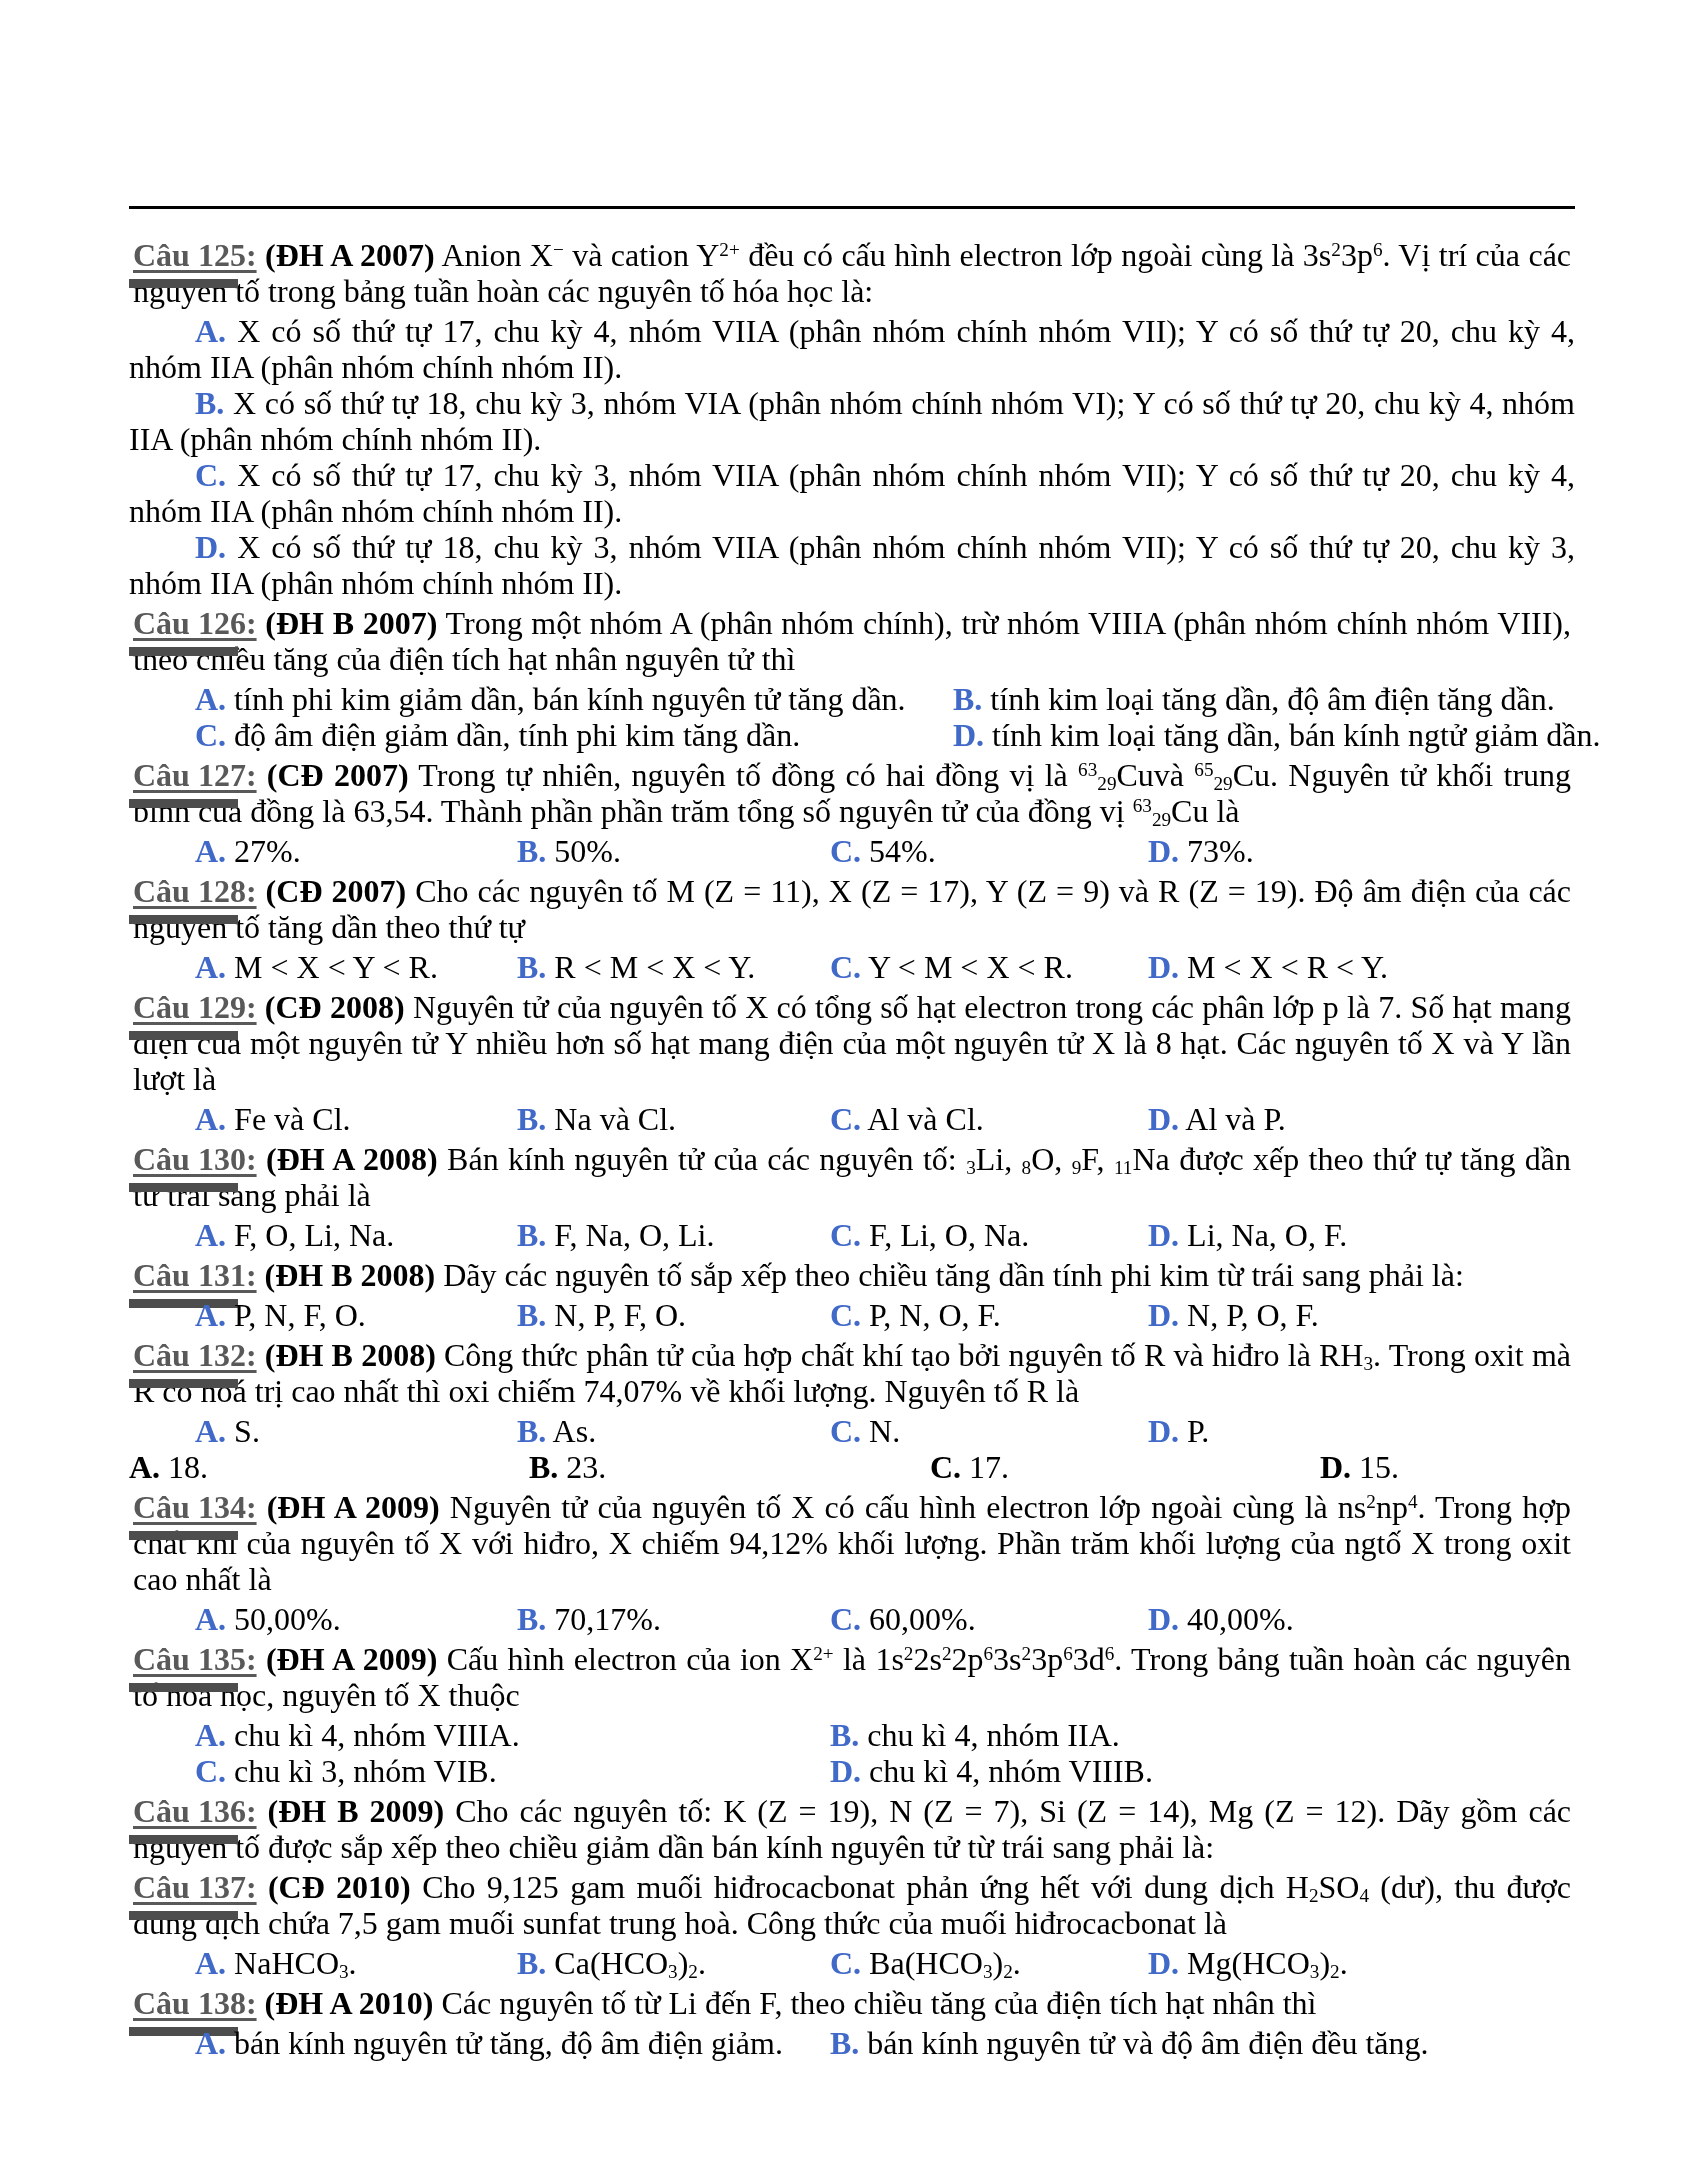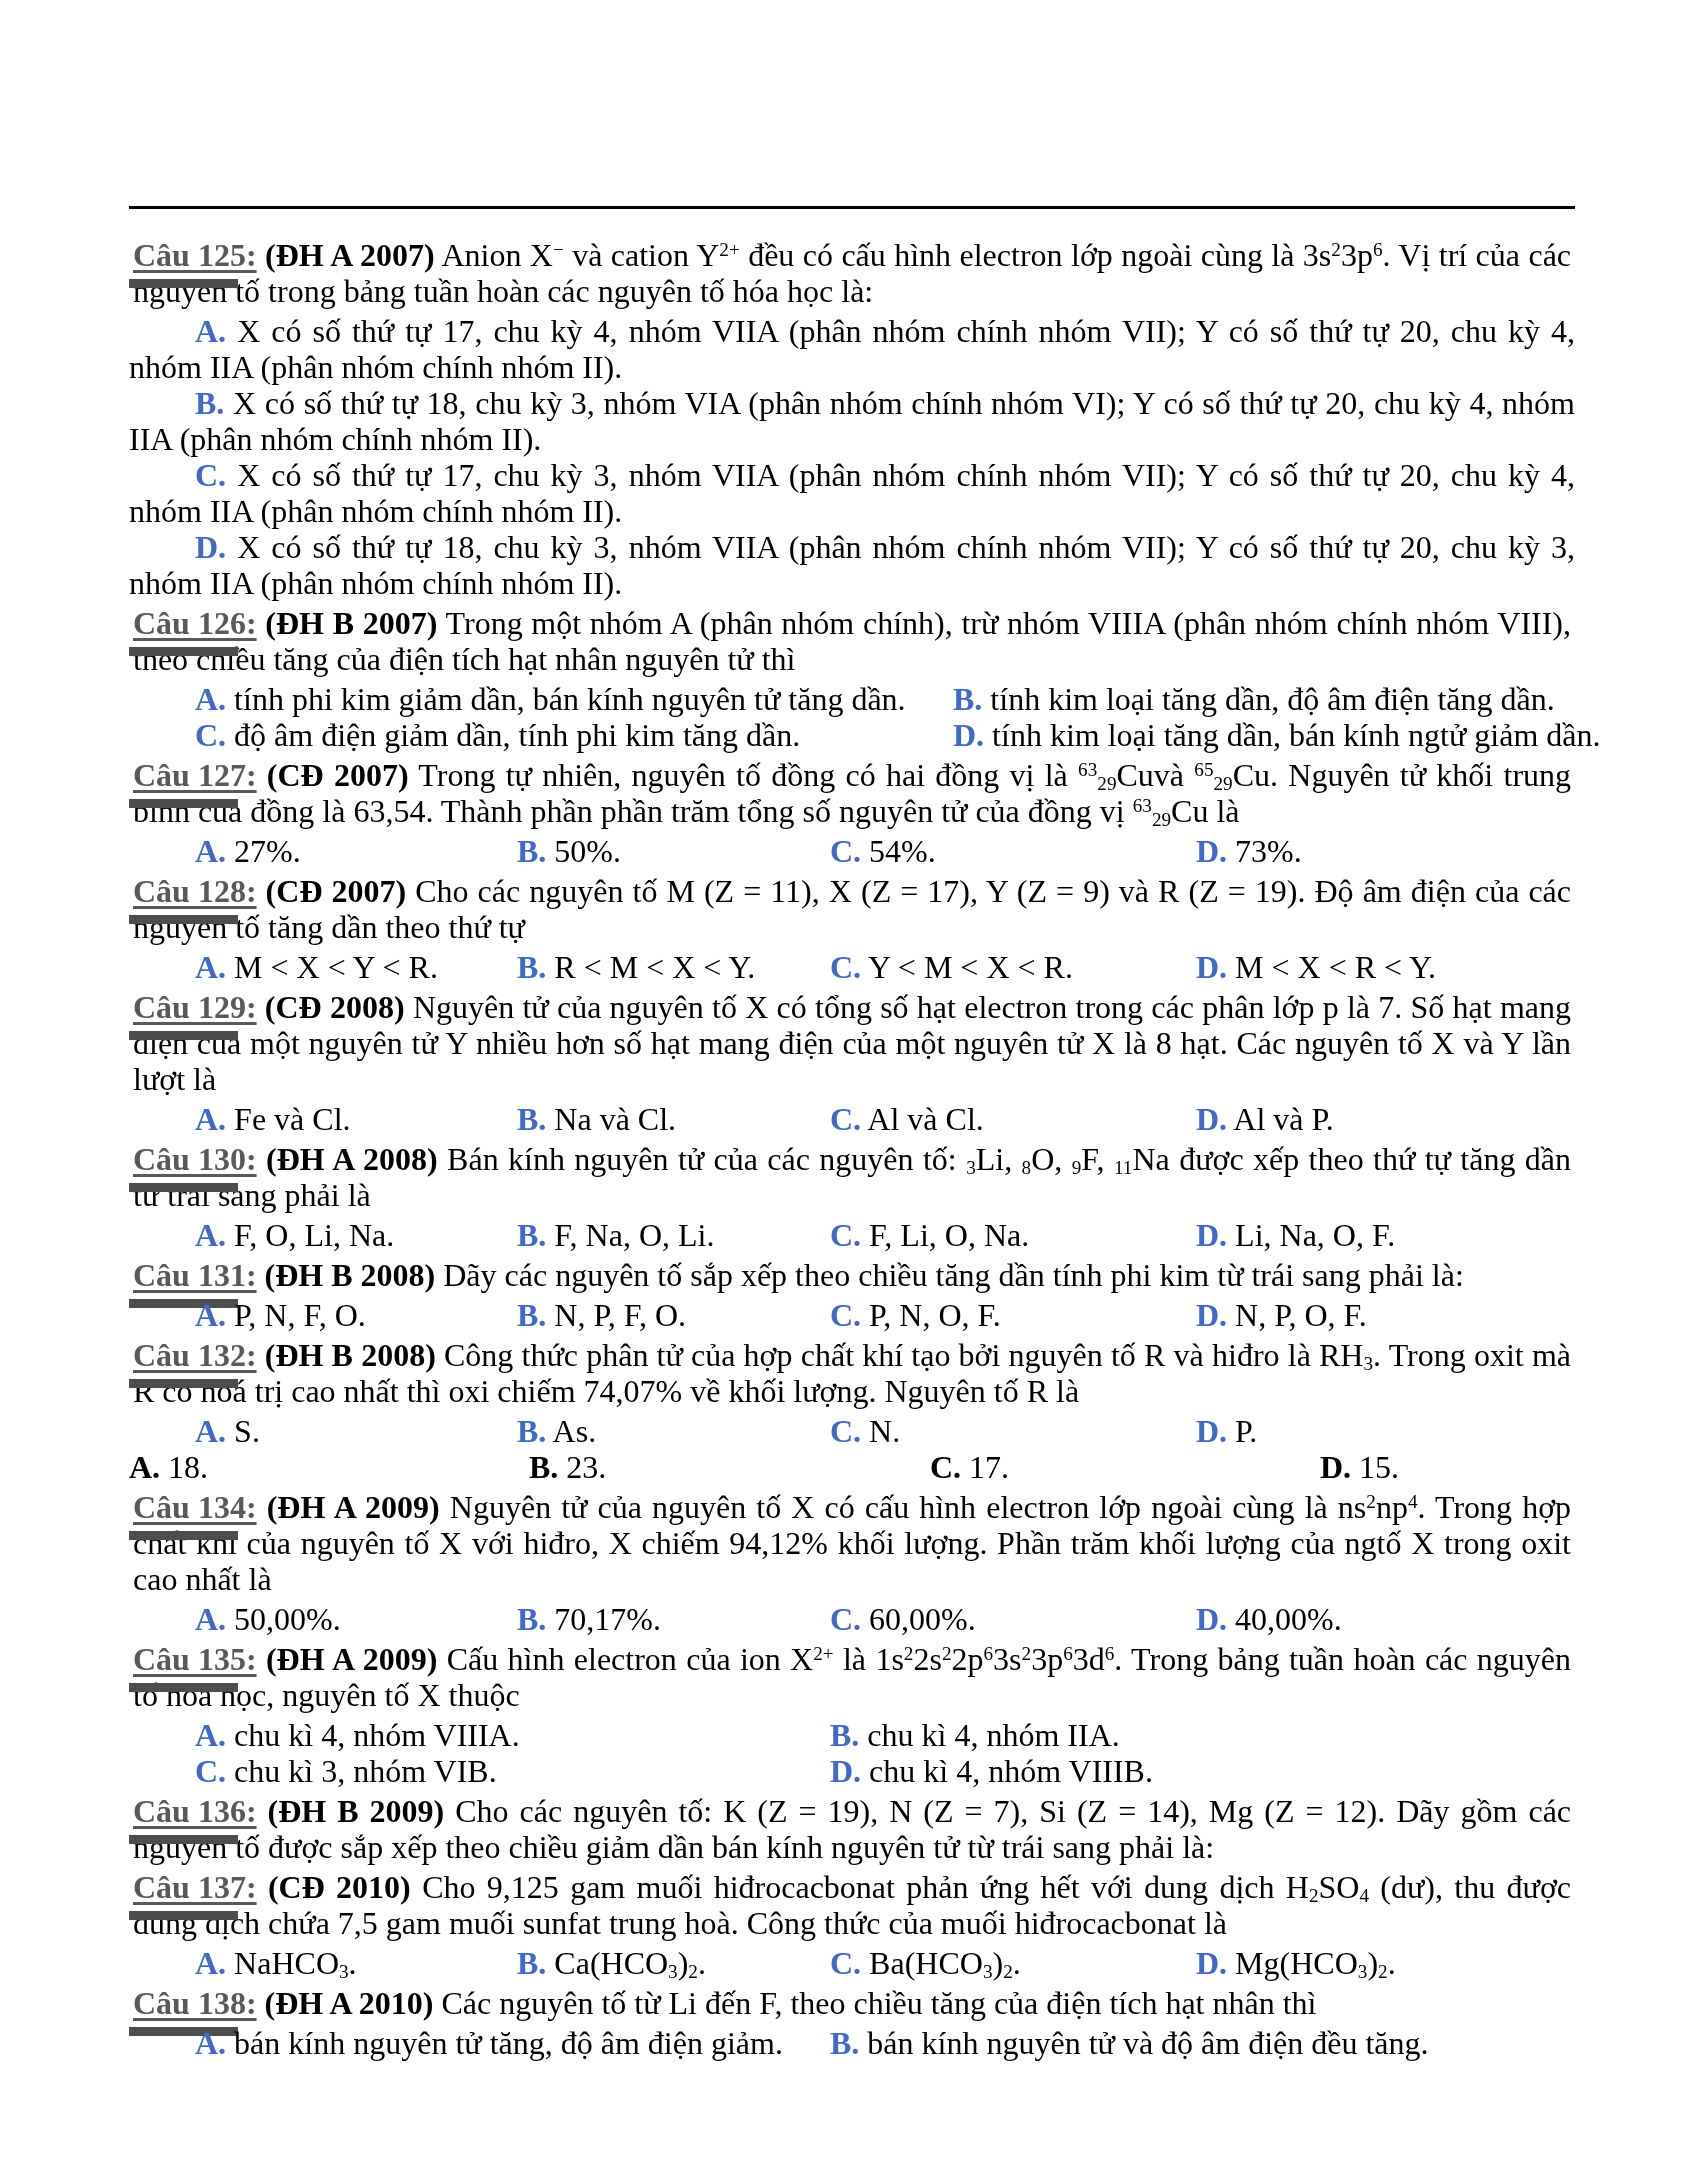--- a/index.html
+++ b/index.html
@@ -49,21 +49,21 @@
     text-align:justify;
   }
   .opt-row { position:relative; height:36px; }
   .opt-cell { position:absolute; top:0; white-space:nowrap; }
   .opt-letter { font-weight:bold; color:var(--accent); }
   .letters-black .opt-letter { color:#000; }
   
   .l-grid4 .c0 { left:66px; }
   .l-grid4 .c1 { left:388px; }
   .l-grid4 .c2 { left:701px; }
-  .l-grid4 .c3 { left:1019px;margin-left:48px; }
+  .l-grid4 .c3 { left:1019px; }
   .l-grid4-wide .c0 { left:0px; }
   .l-grid4-wide .c1 { left:400px; }
   .l-grid4-wide .c2 { left:801px; }
   .l-grid4-wide .c3 { left:1191px; }
   .l-grid2 .c0 { left:66px; }
   .l-grid2 .c1 { left:824px;text-align:center; }
   .l-grid2-narrow .c0 { left:66px; }
   .l-grid2-narrow .c1 { left:701px; }
   sup, sub { font-size:60%; line-height:0; vertical-align:baseline; position:relative; }
   sup { top:-0.55em; }

